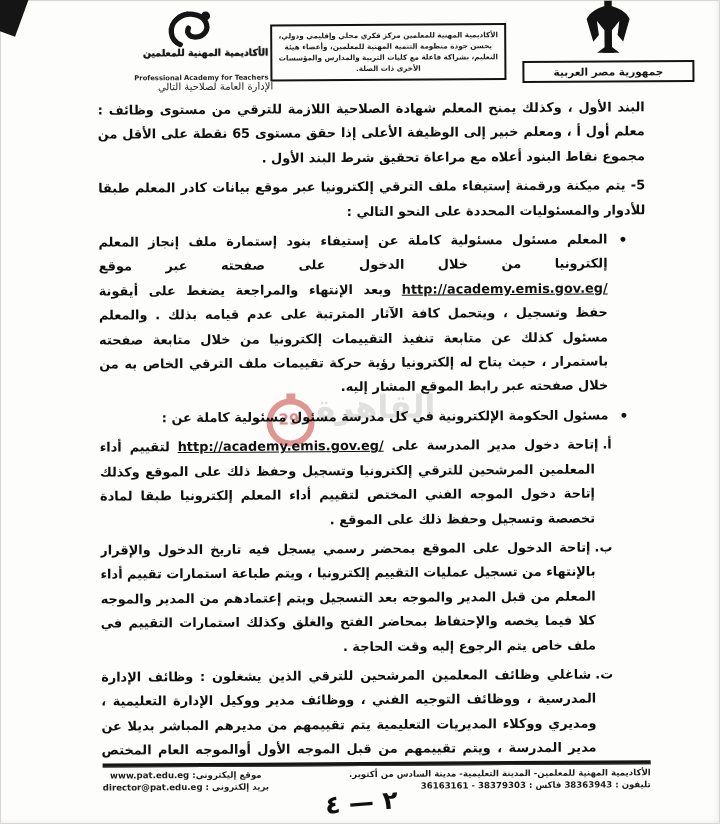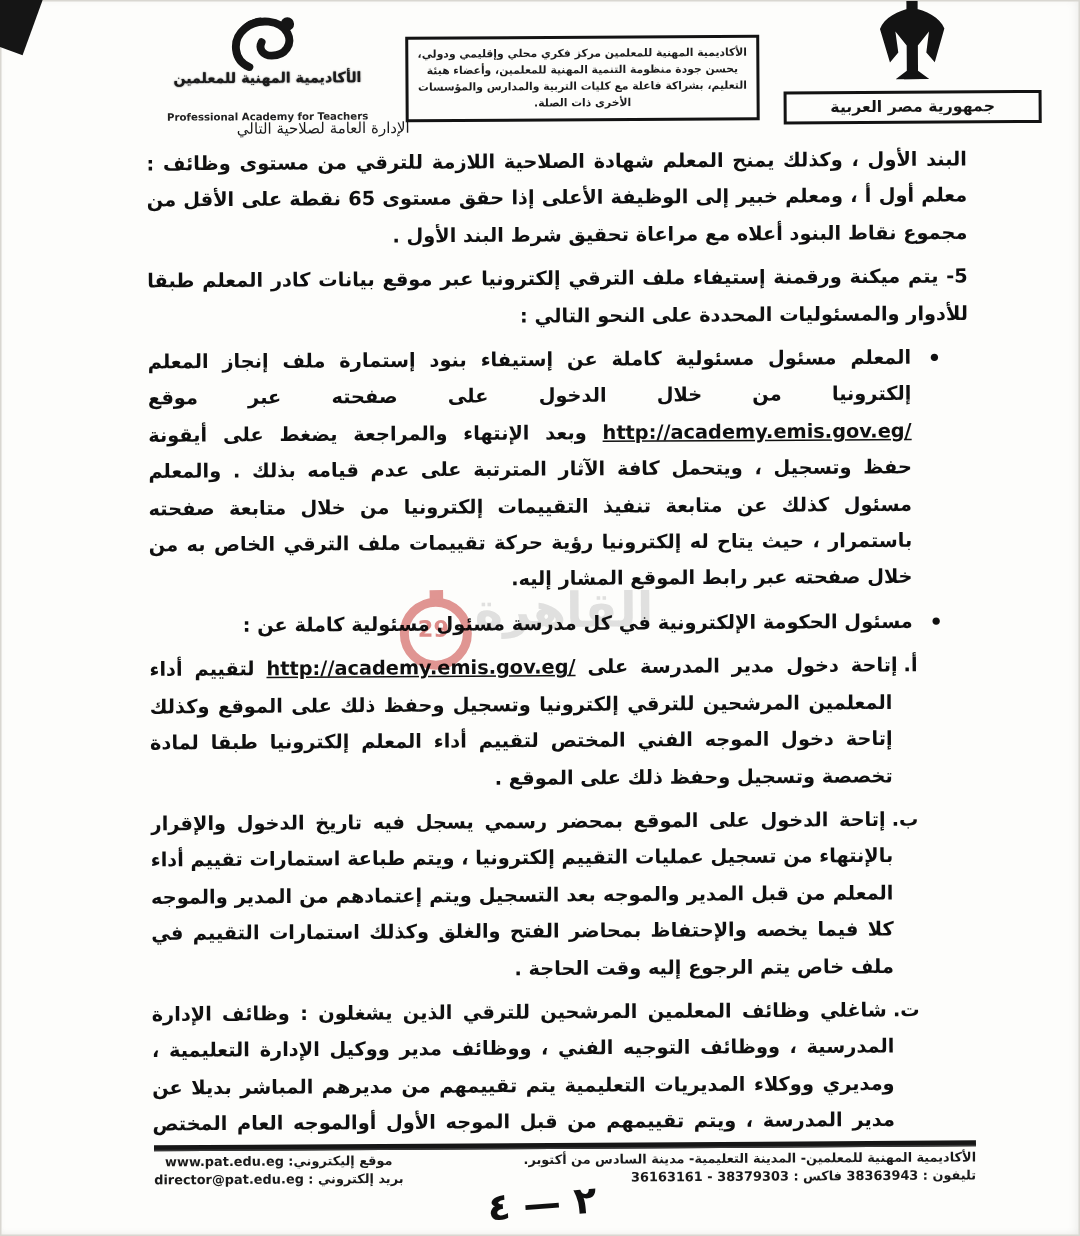--- a/index.html
+++ b/index.html
@@ -15,21 +15,21 @@
     position:absolute; inset:0;
     background:#fdfdfb;
     box-shadow: inset 0 0 0 1px #d9d7d1, inset -3px 0 6px rgba(0,0,0,.05), inset 0 -2px 5px rgba(0,0,0,.04);
   }
   .skew { position:absolute; inset:0; transform:rotate(-0.35deg); transform-origin:50% 40%; }
   .corner-mark {
     position:absolute; top:-14px; left:-12px; width:36px; height:46px;
     background:#151515; transform:rotate(20deg);
   }
   
-  .logo-block { position:absolute; top:6px; left:104px; width:152px; text-align:center; }
+  .logo-block { position:absolute; top:6px; left:118px; width:152px; text-align:right; }
   .logo-block svg { display:block; margin:0 auto; }
   .academy-ar {
     direction:rtl; font-weight:bold; font-size:9.5px; letter-spacing:-0.5px;
     color:#1b1b1b; text-shadow:0 0 1px #1b1b1b; white-space:nowrap; margin-top:-2px;
   }
   .academy-en { font-weight:bold; font-size:6.8px; color:#222; margin-top:16px; white-space:nowrap; }
   .department {
     position:absolute; top:80px; left:152px; width:130px;
     direction:rtl; text-align:center; font-weight:normal; font-size:10px; color:#1a1a1a;
     white-space:nowrap;

